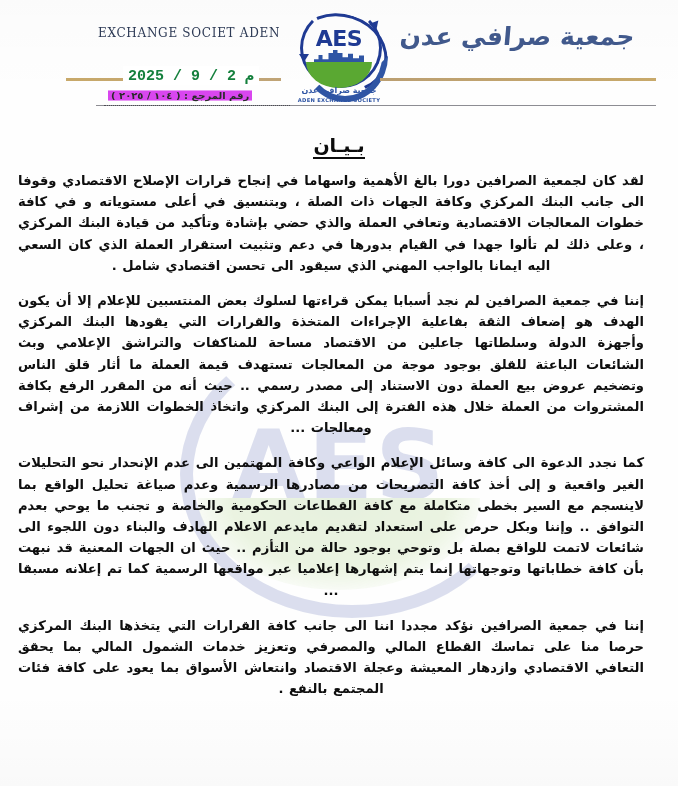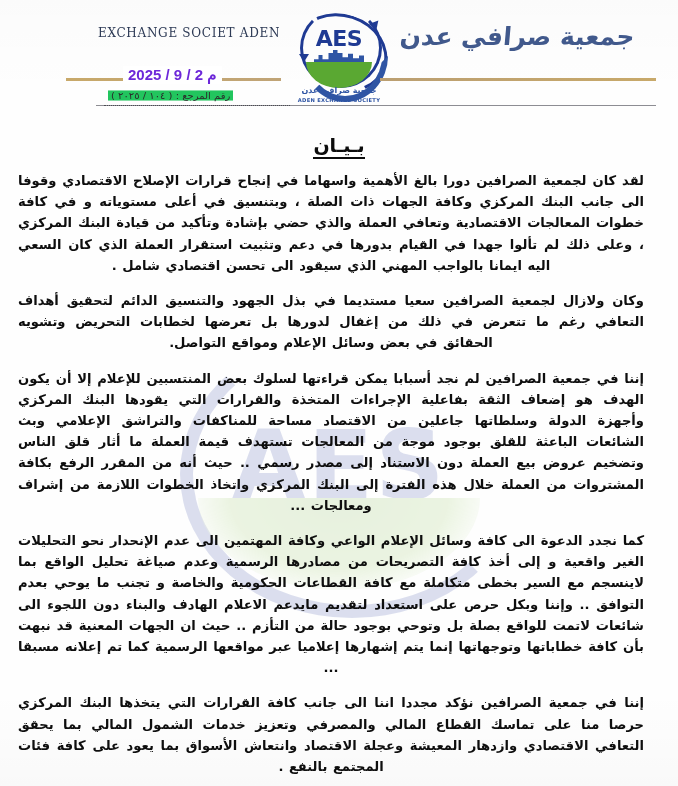--- a/index.html
+++ b/index.html
@@ -256,38 +256,38 @@
     top: 105px;
     width: 186px;
     height: 0;
     border-top: 1.6px dotted #4b4b52;
   }
 
   .hdr-date {
     position: absolute;
     left: 123px;
     top: 66px;
-    font-family: Liberation Sans, sans-serif;
+    font-family: Liberation Mono, monospace;
     font-size: 15px;
     font-weight: bold;
-    color: #6d28d9;
+    color: #15803d;
     direction: ltr;
     white-space: nowrap;
     background: #ffffff;
     padding: 0 5px;
   }
   .hdr-ref {
     position: absolute;
     left: 108px;
     top: 90px;
     font-size: 10px;
-    font-weight: normal;
+    font-weight: bold;
     color: #2b2b2b;
     white-space: nowrap;
-    background: #22c55e;
+    background: #d946ef;
     padding: 0 3px;
     transform: scaleY(0.92);
   }
 
   
   .doc-title {
     position: relative;
     z-index: 3;
     text-align: center;
     margin-top: 16px;
@@ -358,19 +358,18 @@
     <div class="hdr-date">2025 / 9 / 2 م</div>
     <div class="hdr-ref">رقم المرجع : ( ١٠٤ / ٢٠٢٥ )</div>
   </div>
 
   <div class="doc-title">
     <span>بـيـان</span>
   </div>
 
   <div class="body-wrap">
     <p class="para">لقد كان لجمعية الصرافين دورا بالغ  الأهمية واسهاما في إنجاح قرارات الإصلاح الاقتصادي وقوفا الى جانب البنك المركزي وكافة الجهات ذات الصلة ، وبتنسيق في أعلى مستوياته و في كافة  خطوات المعالجات  الاقتصادية وتعافي العملة والذي حضي بإشادة وتأكيد من قيادة البنك المركزي ، وعلى ذلك لم تألوا جهدا في القيام بدورها في دعم وتثبيت استقرار العملة الذي كان السعي اليه ايمانا بالواجب المهني الذي سيقود الى تحسن اقتصادي شامل .</p>
-    <p class="para">وكان  ولازال لجمعية الصرافين سعيا مستديما في بذل الجهود والتنسيق الدائم لتحقيق أهداف  التعافي رغم  ما تتعرض في ذلك من إغفال لدورها بل تعرضها لخطابات التحريض وتشويه  الحقائق في بعض وسائل الإعلام ومواقع التواصل.</p>
     <p class="para">إننا في جمعية الصرافين لم نجد أسبابا يمكن قراءتها لسلوك بعض المنتسبين للإعلام إلا أن يكون الهدف هو إضعاف الثقة بفاعلية الإجراءات المتخذة والقرارات التي يقودها البنك المركزي وأجهزة الدولة وسلطاتها جاعلين من الاقتصاد مساحة للمناكفات والتراشق الإعلامي وبث الشائعات الباعثة للقلق بوجود موجة من المعالجات تستهدف قيمة العملة ما أثار قلق الناس وتضخيم عروض بيع العملة دون الاستناد إلى مصدر رسمي .. حيث أنه من المقرر الرفع بكافة المشتروات من العملة خلال هذه الفترة إلى البنك المركزي واتخاذ الخطوات اللازمة من إشراف ومعالجات ...</p>
     <p class="para">كما نجدد الدعوة الى كافة  وسائل الإعلام الواعي وكافة المهتمين الى عدم الإنحدار نحو التحليلات الغير واقعية و إلى أخذ كافة  التصريحات من مصادرها الرسمية وعدم  صياغة تحليل  الواقع بما لاينسجم  مع السير بخطى متكاملة مع  كافة  القطاعات الحكومية والخاصة و تجنب ما يوحي بعدم التوافق .. وإننا وبكل  حرص على استعداد لتقديم مايدعم الاعلام  الهادف والبناء دون  اللجوء الى شائعات لاتمت  للواقع  بصلة بل وتوحي بوجود حالة من التأزم .. حيث  ان  الجهات  المعنية  قد نبهت بأن كافة خطاباتها وتوجهاتها إنما  يتم إشهارها إعلاميا عبر مواقعها الرسمية كما تم إعلانه مسبقا ...</p>
     <p class="para">إننا في جمعية الصرافين نؤكد مجددا اننا الى جانب كافة  القرارات  التي  يتخذها البنك  المركزي  حرصا منا على تماسك  القطاع  المالي  والمصرفي  وتعزيز خدمات الشمول  المالي بما يحقق التعافي  الاقتصادي وازدهار  المعيشة وعجلة الاقتصاد وانتعاش  الأسواق بما  يعود على كافة  فئات المجتمع  بالنفع .</p>
   </div>
 
 </div>
 
 </body></html>

